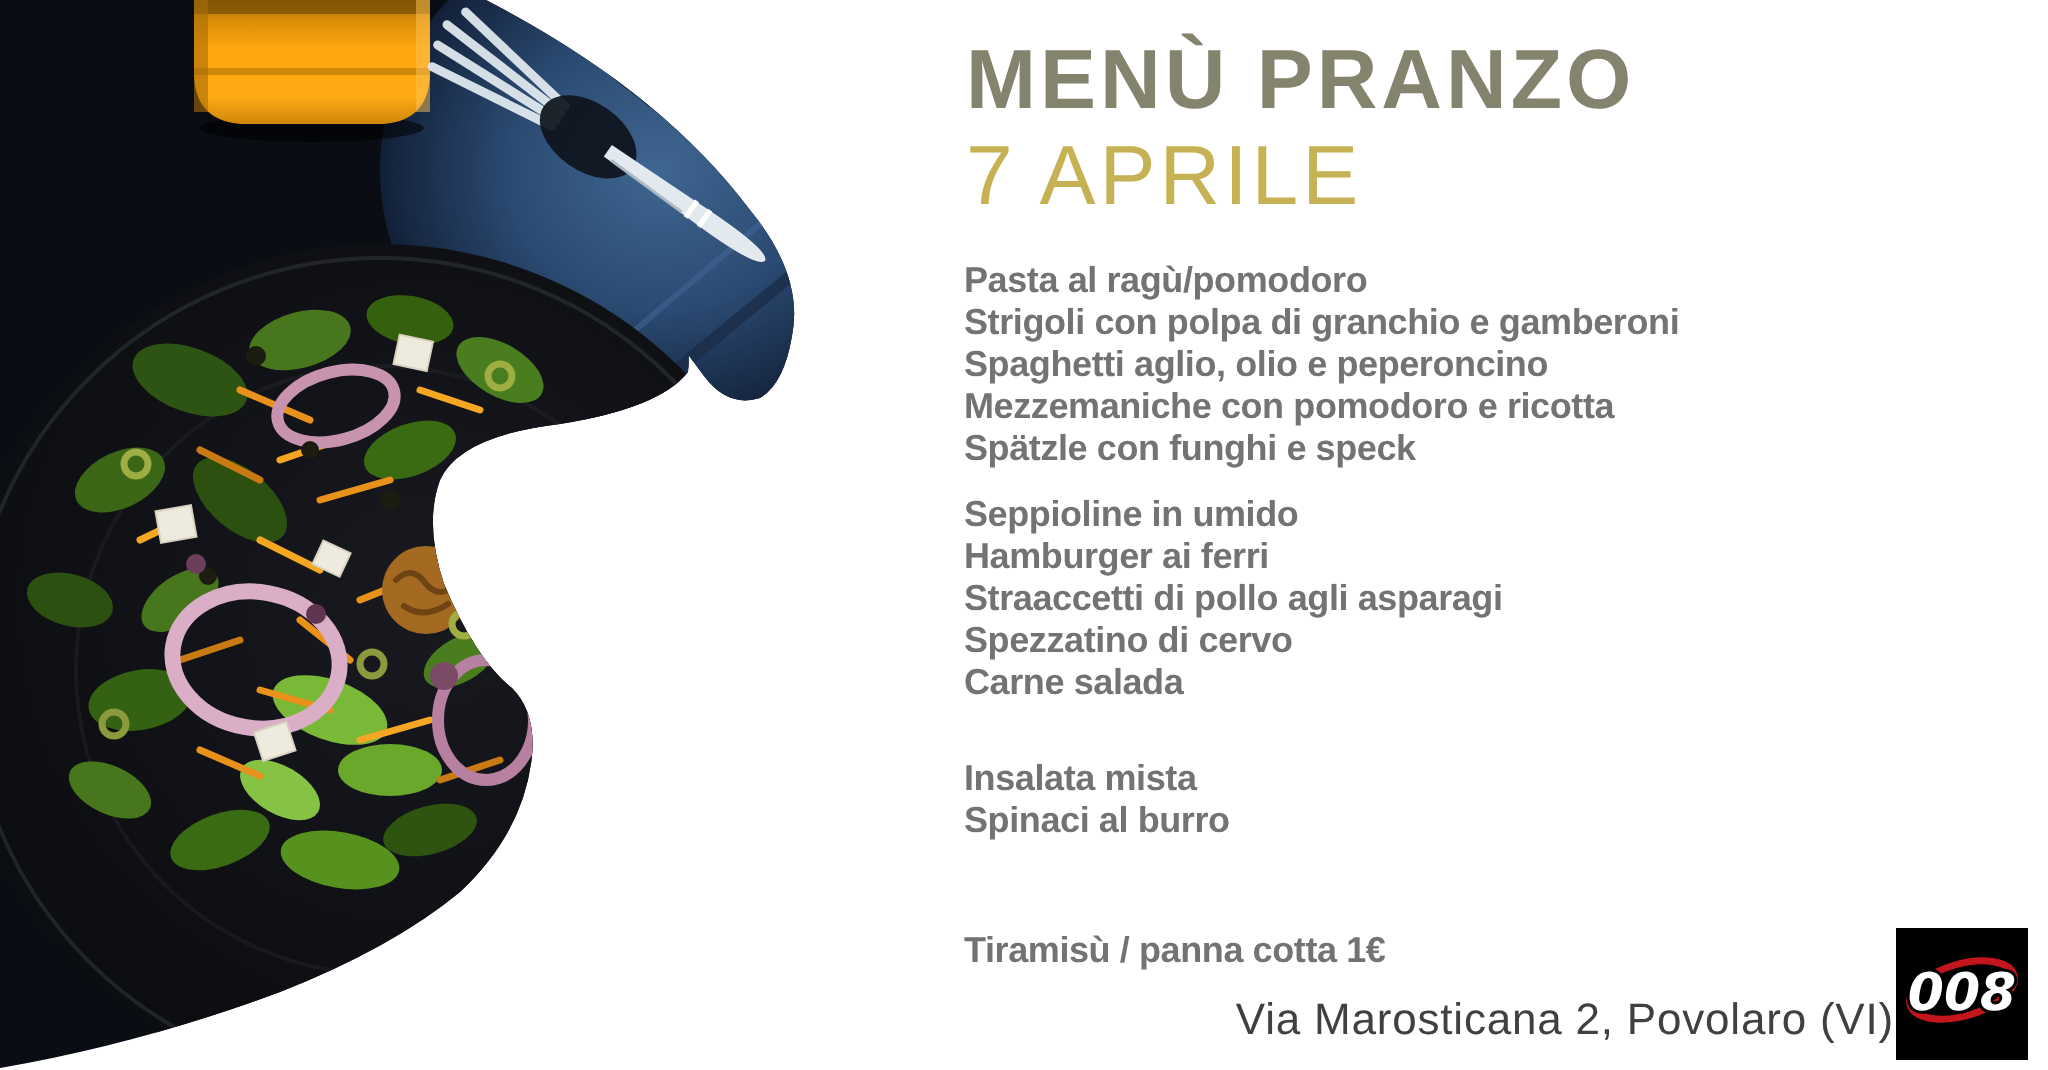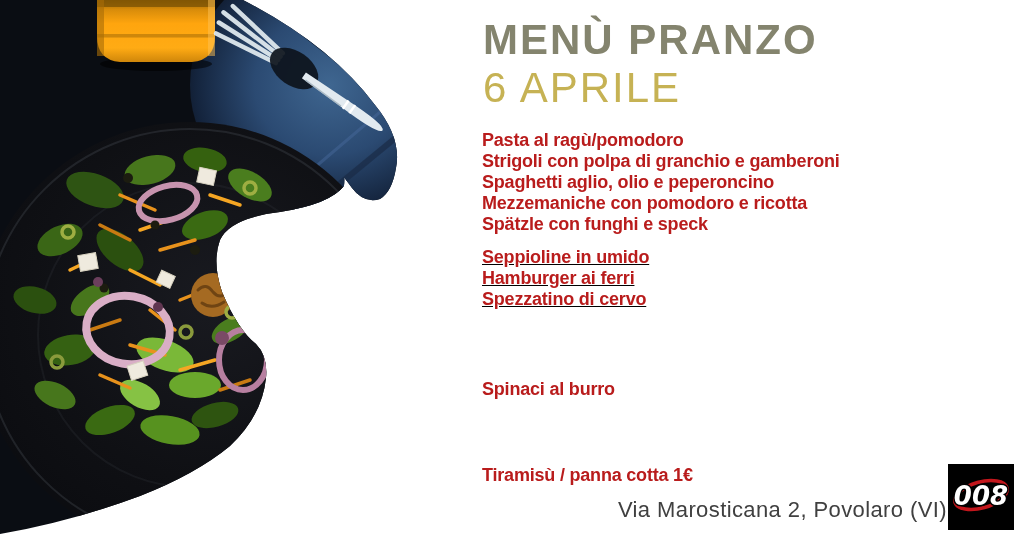--- a/index.html
+++ b/index.html
@@ -13,25 +13,25 @@
     font-size:42px;font-weight:700;letter-spacing:2px;
     color:#84846e;white-space:nowrap;
   }
   .dateline{
     position:absolute;left:483px;top:64px;margin:0;
     font-size:42px;font-weight:300;letter-spacing:2px;
     color:#c6b254;white-space:nowrap;
   }
   .menu-section{position:absolute;left:482px;margin:0;}
   .sec-1{top:130px;}
-  .sec-2{top:247px;text-decoration:underline;}
+  .sec-2{top:247px;}
   .sec-3{top:379px;}
   .menu-item{
     font-size:18px;font-weight:bold;line-height:21px;
-    color:#b91c1c;letter-spacing:-0.2px;white-space:nowrap;
+    color:#737373;letter-spacing:-0.2px;white-space:nowrap;
   }
   .dessert{position:absolute;left:482px;top:465px;}
   .address{
     position:absolute;right:77px;top:497px;
     font-size:22px;color:#404040;letter-spacing:0.4px;white-space:nowrap;margin-left:41px;
   }
   .logo{
     position:absolute;left:948px;top:464px;width:66px;height:66px;
     background:#000;
   }
@@ -183,37 +183,40 @@
       </g>
       <ellipse cx="88" cy="0" rx="27" ry="17" fill="#0d131c" opacity="0.92"></ellipse>
       <path d="M100,-3.5 L150,-4.5 Q195,-6 196,0 Q195,6 150,4.5 L100,3.5 Z" fill="#e2eaf0"></path>
       <path d="M151,-5 L151,5 M159,-5 L159,5" stroke="#ffffff" stroke-width="2.5"></path>
       <path d="M104,3 L148,4" stroke="#9fb0bc" stroke-width="1.5" opacity="0.8"></path>
     </g>
   </g>
 </svg>
 
 <h1 class="headline">MENÙ PRANZO</h1>
-<h2 class="dateline">6 APRILE</h2>
+<h2 class="dateline">7 APRILE</h2>
 
 <div class="menu-section sec-1">
     <div class="menu-item">Pasta al ragù/pomodoro</div>
     <div class="menu-item">Strigoli con polpa di granchio e gamberoni</div>
     <div class="menu-item">Spaghetti aglio, olio e peperoncino</div>
     <div class="menu-item">Mezzemaniche con pomodoro e ricotta</div>
     <div class="menu-item">Spätzle con funghi e speck</div>
   </div>
 
 <div class="menu-section sec-2">
     <div class="menu-item">Seppioline in umido</div>
     <div class="menu-item">Hamburger ai ferri</div>
+    <div class="menu-item">Straaccetti di pollo agli asparagi</div>
     <div class="menu-item">Spezzatino di cervo</div>
+    <div class="menu-item">Carne salada</div>
   </div>
 
 <div class="menu-section sec-3">
+    <div class="menu-item">Insalata mista</div>
     <div class="menu-item">Spinaci al burro</div>
   </div>
 
 <div class="menu-item dessert">Tiramisù / panna cotta 1€</div>
 
 <div class="address">Via Marosticana 2, Povolaro (VI)</div>
 
 <div class="logo">
   <svg width="66" height="62" viewBox="0 0 66 62">
     <rect x="0" y="0" width="66" height="62" fill="#000000"></rect>

